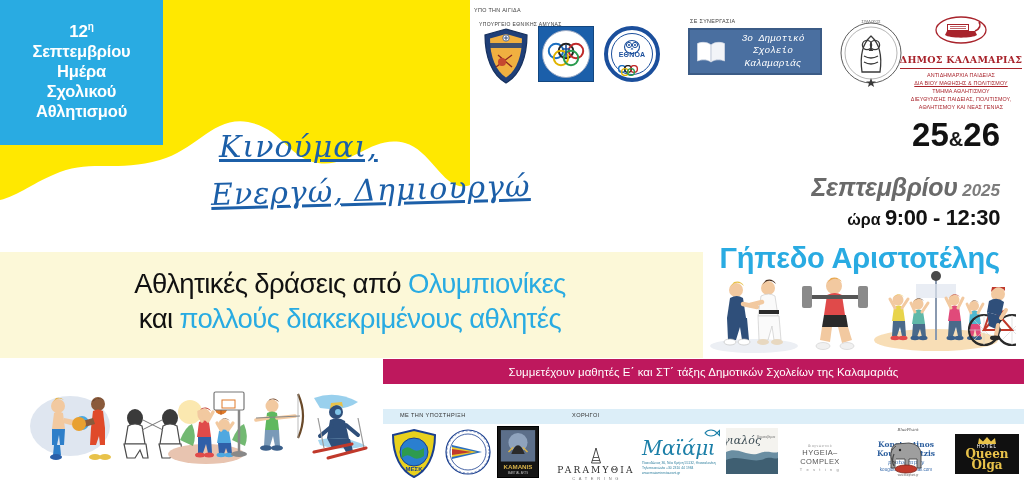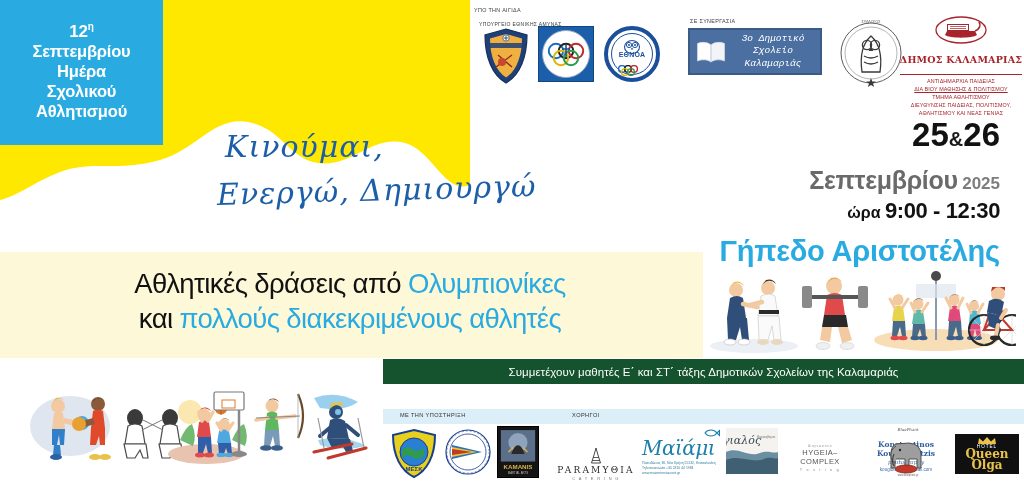--- a/index.html
+++ b/index.html
@@ -24,24 +24,24 @@
   }
   .title-box .ln {
     color:#ffffff; font-weight:bold; font-size:16.5px; line-height:1.21;
     letter-spacing:-0.2px; text-align:center; white-space:nowrap;
   }
   .title-box .ln.first { font-size:17px; }
   .title-box .ln.first sup { font-size:10px; vertical-align:super; }
 
   
   .slogan {
-    position:absolute; left:217px; top:132px; width:470px;
+    position:absolute; left:211px; top:132px; width:470px;
     color:#1C5FA8;
     font-family:"DejaVu Serif", serif;
-    font-style:italic; font-weight:400;
+    font-style:italic; font-weight:400;text-decoration:underline;
   }
   .slogan .l1 { font-size:30px; line-height:1; letter-spacing:1px; padding-left:8px; }
   .slogan .l2 { font-size:30px; line-height:1; letter-spacing:1px; margin-top:18px;
                 transform:rotate(-1.6deg); transform-origin:left center; }
 
   
   .hdr-lbl {
     position:absolute; font-size:5.4px; letter-spacing:0.35px;
     color:#3a3a3a; font-weight:400; text-transform:uppercase; white-space:nowrap;
   }
@@ -81,51 +81,51 @@
   }
 
   
   .owlseal { position:absolute; left:836px; top:14px; width:70px; height:78px; }
 
   
   .dimos { position:absolute; left:898px; top:16px; width:126px; text-align:center; }
   .dimos .ship { width:52px; height:28px; margin:0 auto 1px; }
   .dimos .name {
     font-family:"DejaVu Serif", serif; font-weight:bold; color:#a8232b;
-    font-size:9.5px; letter-spacing:0.2px; padding-bottom:9px;
+    font-size:9.5px; letter-spacing:0.2px; padding-bottom:3px;
     border-bottom:1px solid #a8232b; display:inline-block;
   }
   .dimos .sub {
     color:#a8232b; font-size:5.4px; line-height:1.5; letter-spacing:0.1px;
     margin-top:2px;
   }
   .dimos .sub .u { text-decoration:underline; }
 
   
   .datewrap { position:absolute; right:24px; top:118px; text-align:right; width:420px; }
   .dnum { font-size:33px; font-weight:bold; color:#121212; letter-spacing:0px; line-height:1; }
   .dnum .amp { font-size:20px; font-weight:bold; color:#1a1a1a; }
-  .dmonth { margin-top:17px; line-height:1; }
+  .dmonth { margin-top:24px; line-height:1;font-style:italic; }
   .dmonth .mo { font-size:25px; font-weight:bold; color:#6a6a6a; letter-spacing:-0.3px; }
   .dmonth .yr { font-size:17px; font-weight:bold; color:#7d7d7d; }
   .dtime { margin-top:7px; line-height:1; }
   .dtime .w { font-size:16px; font-weight:bold; color:#121212; }
   .dtime .t { font-size:22px; font-weight:bold; color:#121212; letter-spacing:-0.4px;text-align:right; }
   .venue { margin-top:13px; font-size:29px; font-weight:bold; color:#29ABE2; letter-spacing:-0.2px; }
 
   
   .cream-band { position:absolute; left:0; top:252px; width:703px; height:106px; background:#FCF8D8; }
   .headline { position:absolute; left:0; top:266px; width:700px; text-align:center; }
   .headline .hl { font-size:27.5px; font-weight:normal; line-height:1.28; letter-spacing:-0.6px; color:#111111; white-space:nowrap; }
   .headline .hl .blue { color:#29ABE2; }
 
   
   .participants {
     position:absolute; left:383px; top:359px; width:641px; height:25px;
-    background:#14532d; display:flex; align-items:center; justify-content:center;
+    background:#be185d; display:flex; align-items:center; justify-content:center;
   }
   .participants span { color:#ffffff; font-size:11.5px; letter-spacing:0.05px; }
 
   
   .spons-strip { position:absolute; left:383px; top:409px; width:641px; height:15px; background:#DCEEF8; }
   .spons-strip .lab { position:absolute; top:3.2px; font-size:5.6px; letter-spacing:0.4px; color:#333; text-transform:uppercase; }
   .spons-strip .lab.support { left:17px; }
   .spons-strip .lab.sponsors { left:189px; }
 
   

